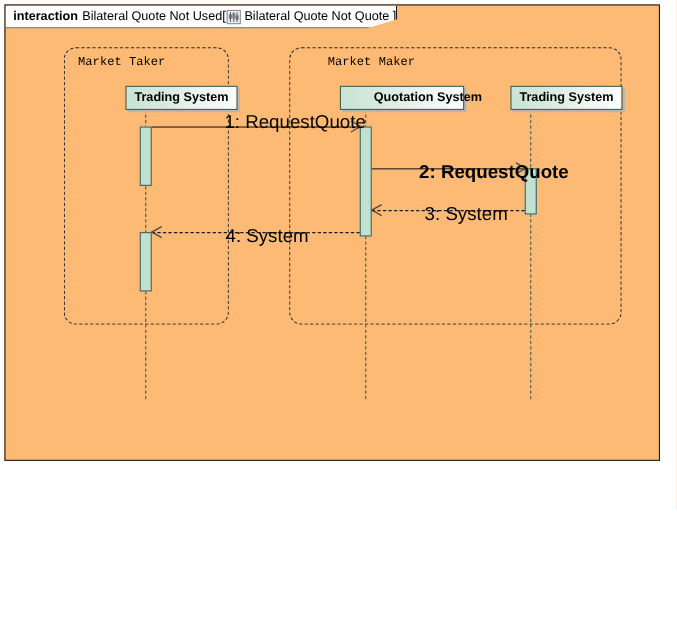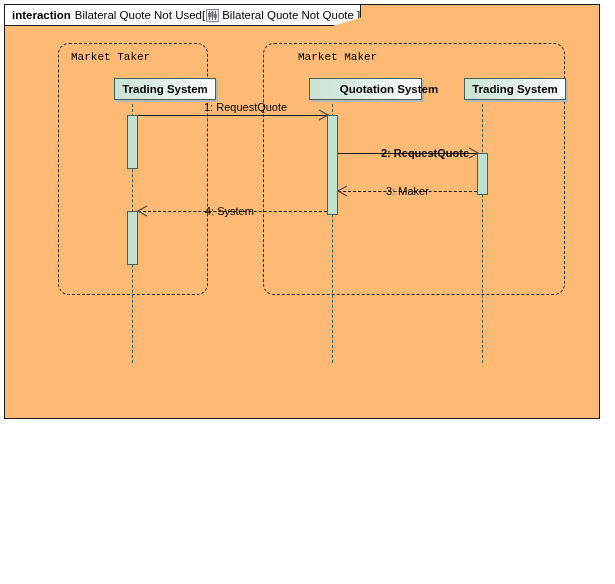--- a/index.html
+++ b/index.html
@@ -130,21 +130,21 @@
   .msg-line {
     position: absolute;
     height: 0;
     box-sizing: border-box;
   }
   .msg-line.solid  { border-top: 1px solid #1d1d1d; }
   .msg-line.dashed { border-top: 1px dashed #1d1d1d; }
 
   .msg-label {
     position: absolute;
-    font-size: 11px;
+    font-size: 17px;
     color: #000000;
     white-space: nowrap;
     background: transparent;
   }
 
   .arrowhead {
     position: absolute;
     width: 10px;
     height: 10px;
     pointer-events: none;
@@ -215,21 +215,21 @@
     </svg>
   </div>
   <div class="msg-label" style="left:376px; top:142px;font-weight:bold;">2: RequestQuote</div>
 
   <div class="msg-line dashed" style="left:333px; top:186px; width:139px;"></div>
   <div class="arrowhead" style="left:332px; top:181px;">
     <svg width="12" height="12" viewBox="0 0 12 12">
       <path d="M10 0 L1 5 L10 10" fill="none" stroke="#4a4a4a" stroke-width="1.2"></path>
     </svg>
   </div>
-  <div class="msg-label" style="left:381px; top:180px;">3: Maker</div>
+  <div class="msg-label" style="left:381px; top:180px;">3: System</div>
 
   <div class="msg-line dashed" style="left:133px; top:206px; width:189px;"></div>
   <div class="arrowhead" style="left:132px; top:201px;">
     <svg width="12" height="12" viewBox="0 0 12 12">
       <path d="M10 0 L1 5 L10 10" fill="none" stroke="#4a4a4a" stroke-width="1.2"></path>
     </svg>
   </div>
   <div class="msg-label" style="left:200px; top:200px;">4: System</div>
 
 </div>

